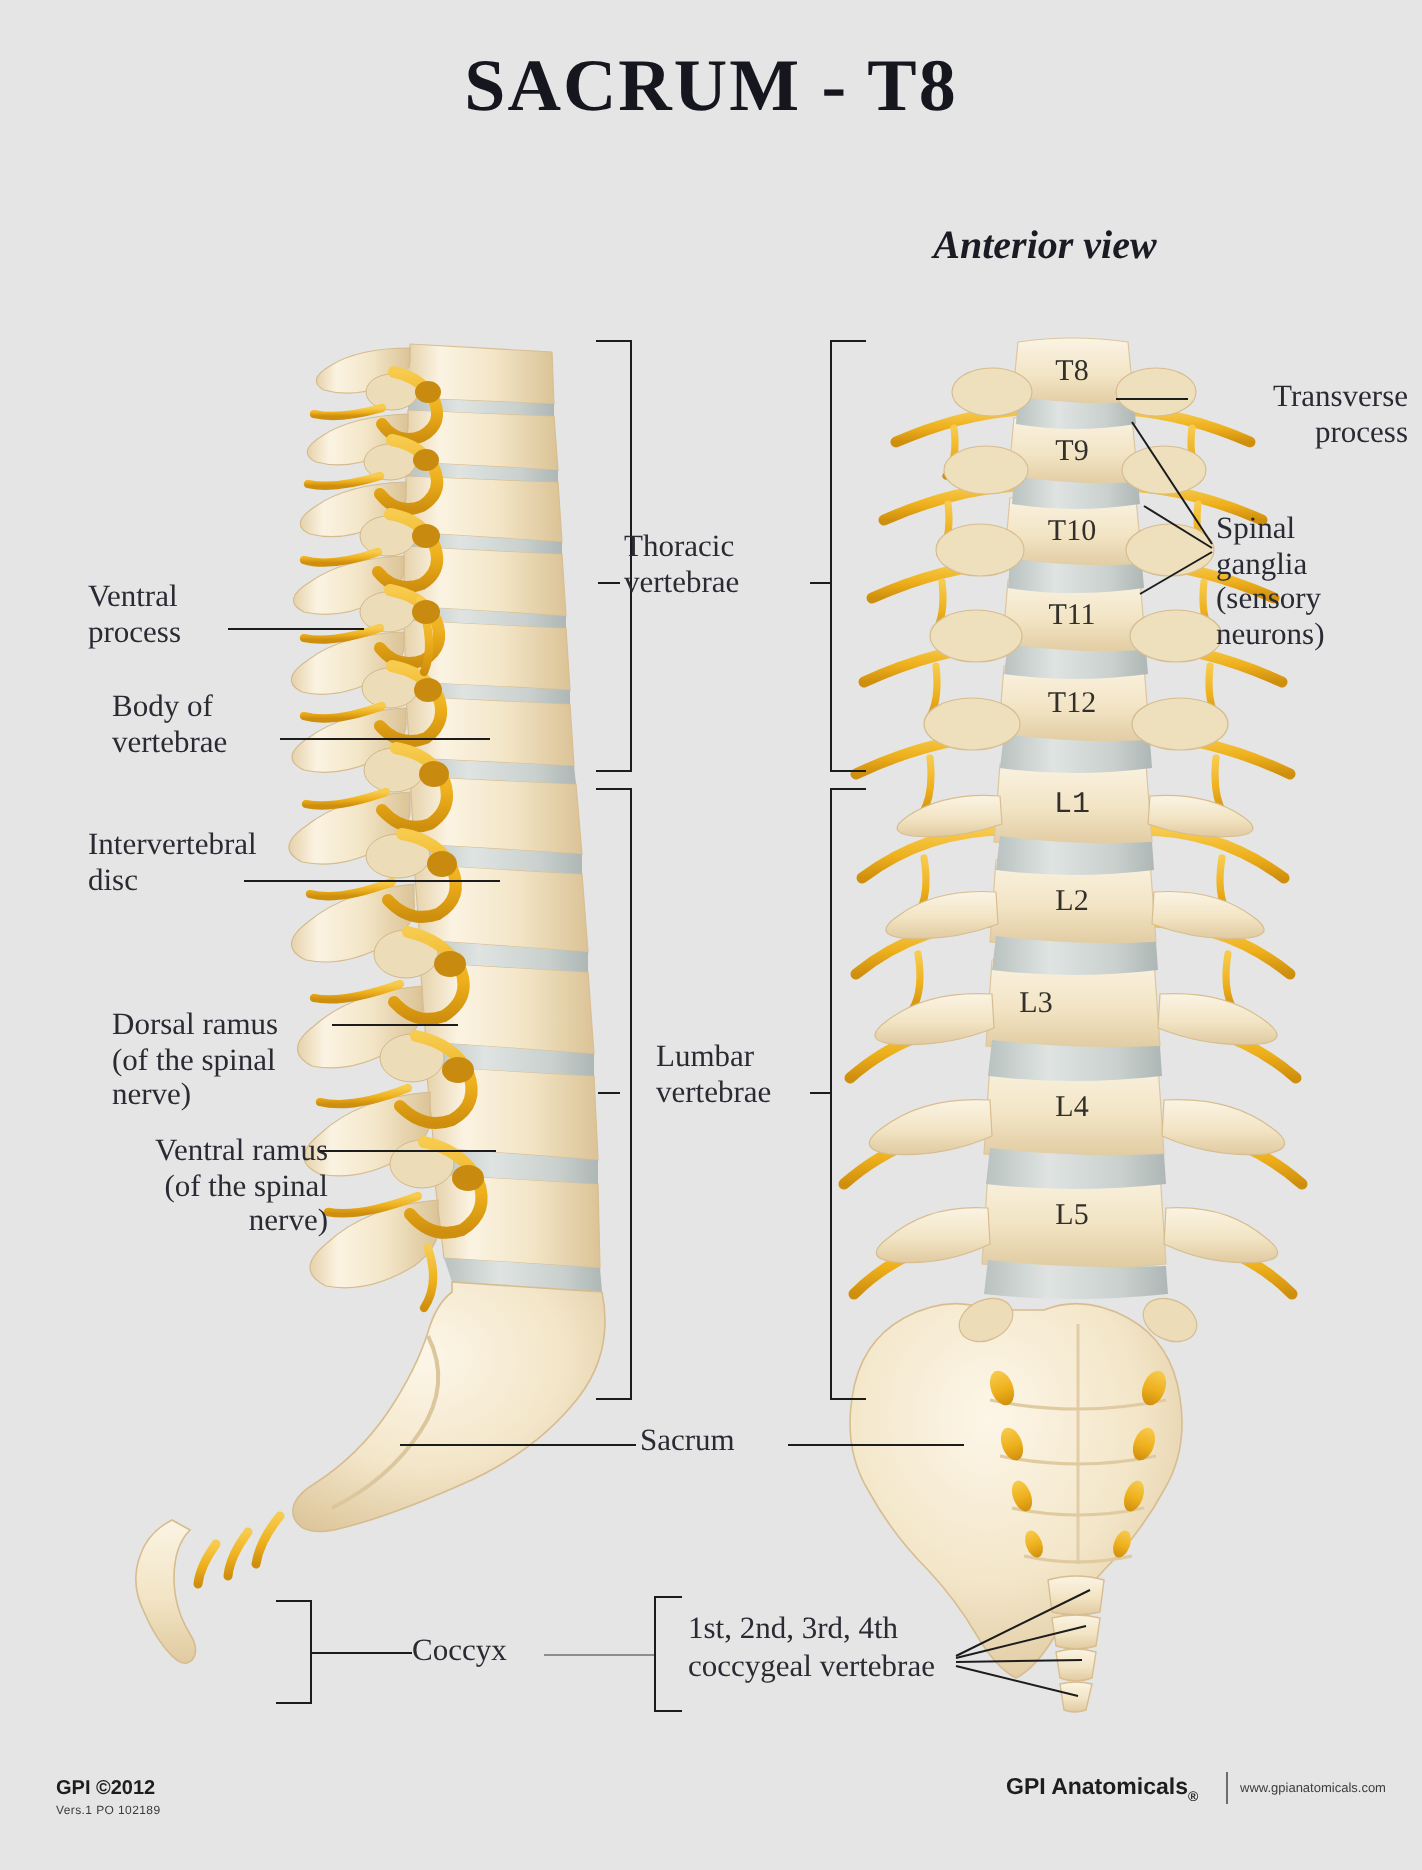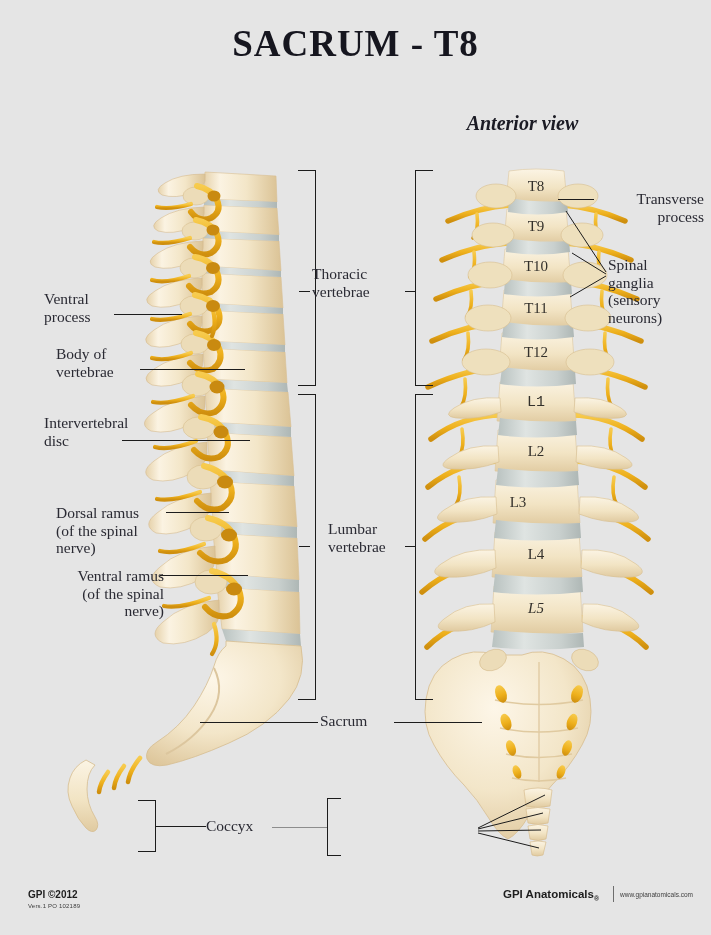--- a/index.html
+++ b/index.html
@@ -326,21 +326,21 @@
 
   <div class="vlabel" style="left:513px;top:178px;">T8</div>
   <div class="vlabel" style="left:513px;top:218px;">T9</div>
   <div class="vlabel" style="left:513px;top:258px;text-align:center;">T10</div>
   <div class="vlabel" style="left:513px;top:300px;">T11</div>
   <div class="vlabel" style="left:513px;top:344px;">T12</div>
   <div class="vlabel" style="left:513px;top:394px;font-family:Liberation Mono, monospace;">L1</div>
   <div class="vlabel" style="left:513px;top:443px;">L2</div>
   <div class="vlabel" style="left:495px;top:494px;">L3</div>
   <div class="vlabel" style="left:513px;top:546px;">L4</div>
-  <div class="vlabel" style="left:513px;top:600px;font-style:italic;">L5</div>
+  <div class="vlabel" style="left:513px;top:600px;">L5</div>
 
   <div class="anno" style="left:44px;top:290px;width:110px;">Ventral
 process</div>
   <div class="lead" style="left:114px;top:314px;width:68px;"></div>
 
   <div class="anno" style="left:56px;top:345px;width:110px;">Body of
 vertebrae</div>
   <div class="lead" style="left:140px;top:369px;width:105px;"></div>
 
   <div class="anno" style="left:44px;top:414px;width:130px;">Intervertebral
@@ -423,20 +423,22 @@
   </div>
   <div class="lead" style="left:156px;top:826px;width:50px;"></div>
   <div class="anno c" style="left:206px;top:817px;width:62px;">Coccyx</div>
   <div class="lead grey" style="left:272px;top:827px;width:55px;"></div>
 
   <div class="bracket" style="left:327px;top:798px;width:14px;height:58px;">
     <i style="left:0;top:0;width:1px;height:58px;"></i>
     <i style="left:0;top:0;width:14px;height:1px;"></i>
     <i style="left:0;top:57px;width:14px;height:1px;"></i>
   </div>
+  <div class="anno" style="left:344px;top:805px;width:160px;line-height:19px;">1st, 2nd, 3rd, 4th
+coccygeal vertebrae</div>
 
   <div class="foot" id="foot-gpi">GPI ©2012</div>
   <div class="foot" id="foot-vers">Vers.1  PO 102189</div>
   <div class="foot" id="foot-brand"><span>GPI Anatomicals</span><span id="foot-reg">®</span></div>
   <div id="foot-divider"></div>
   <div class="foot" id="foot-url">www.gpianatomicals.com</div>
 
 </div>
 
 </body></html>

